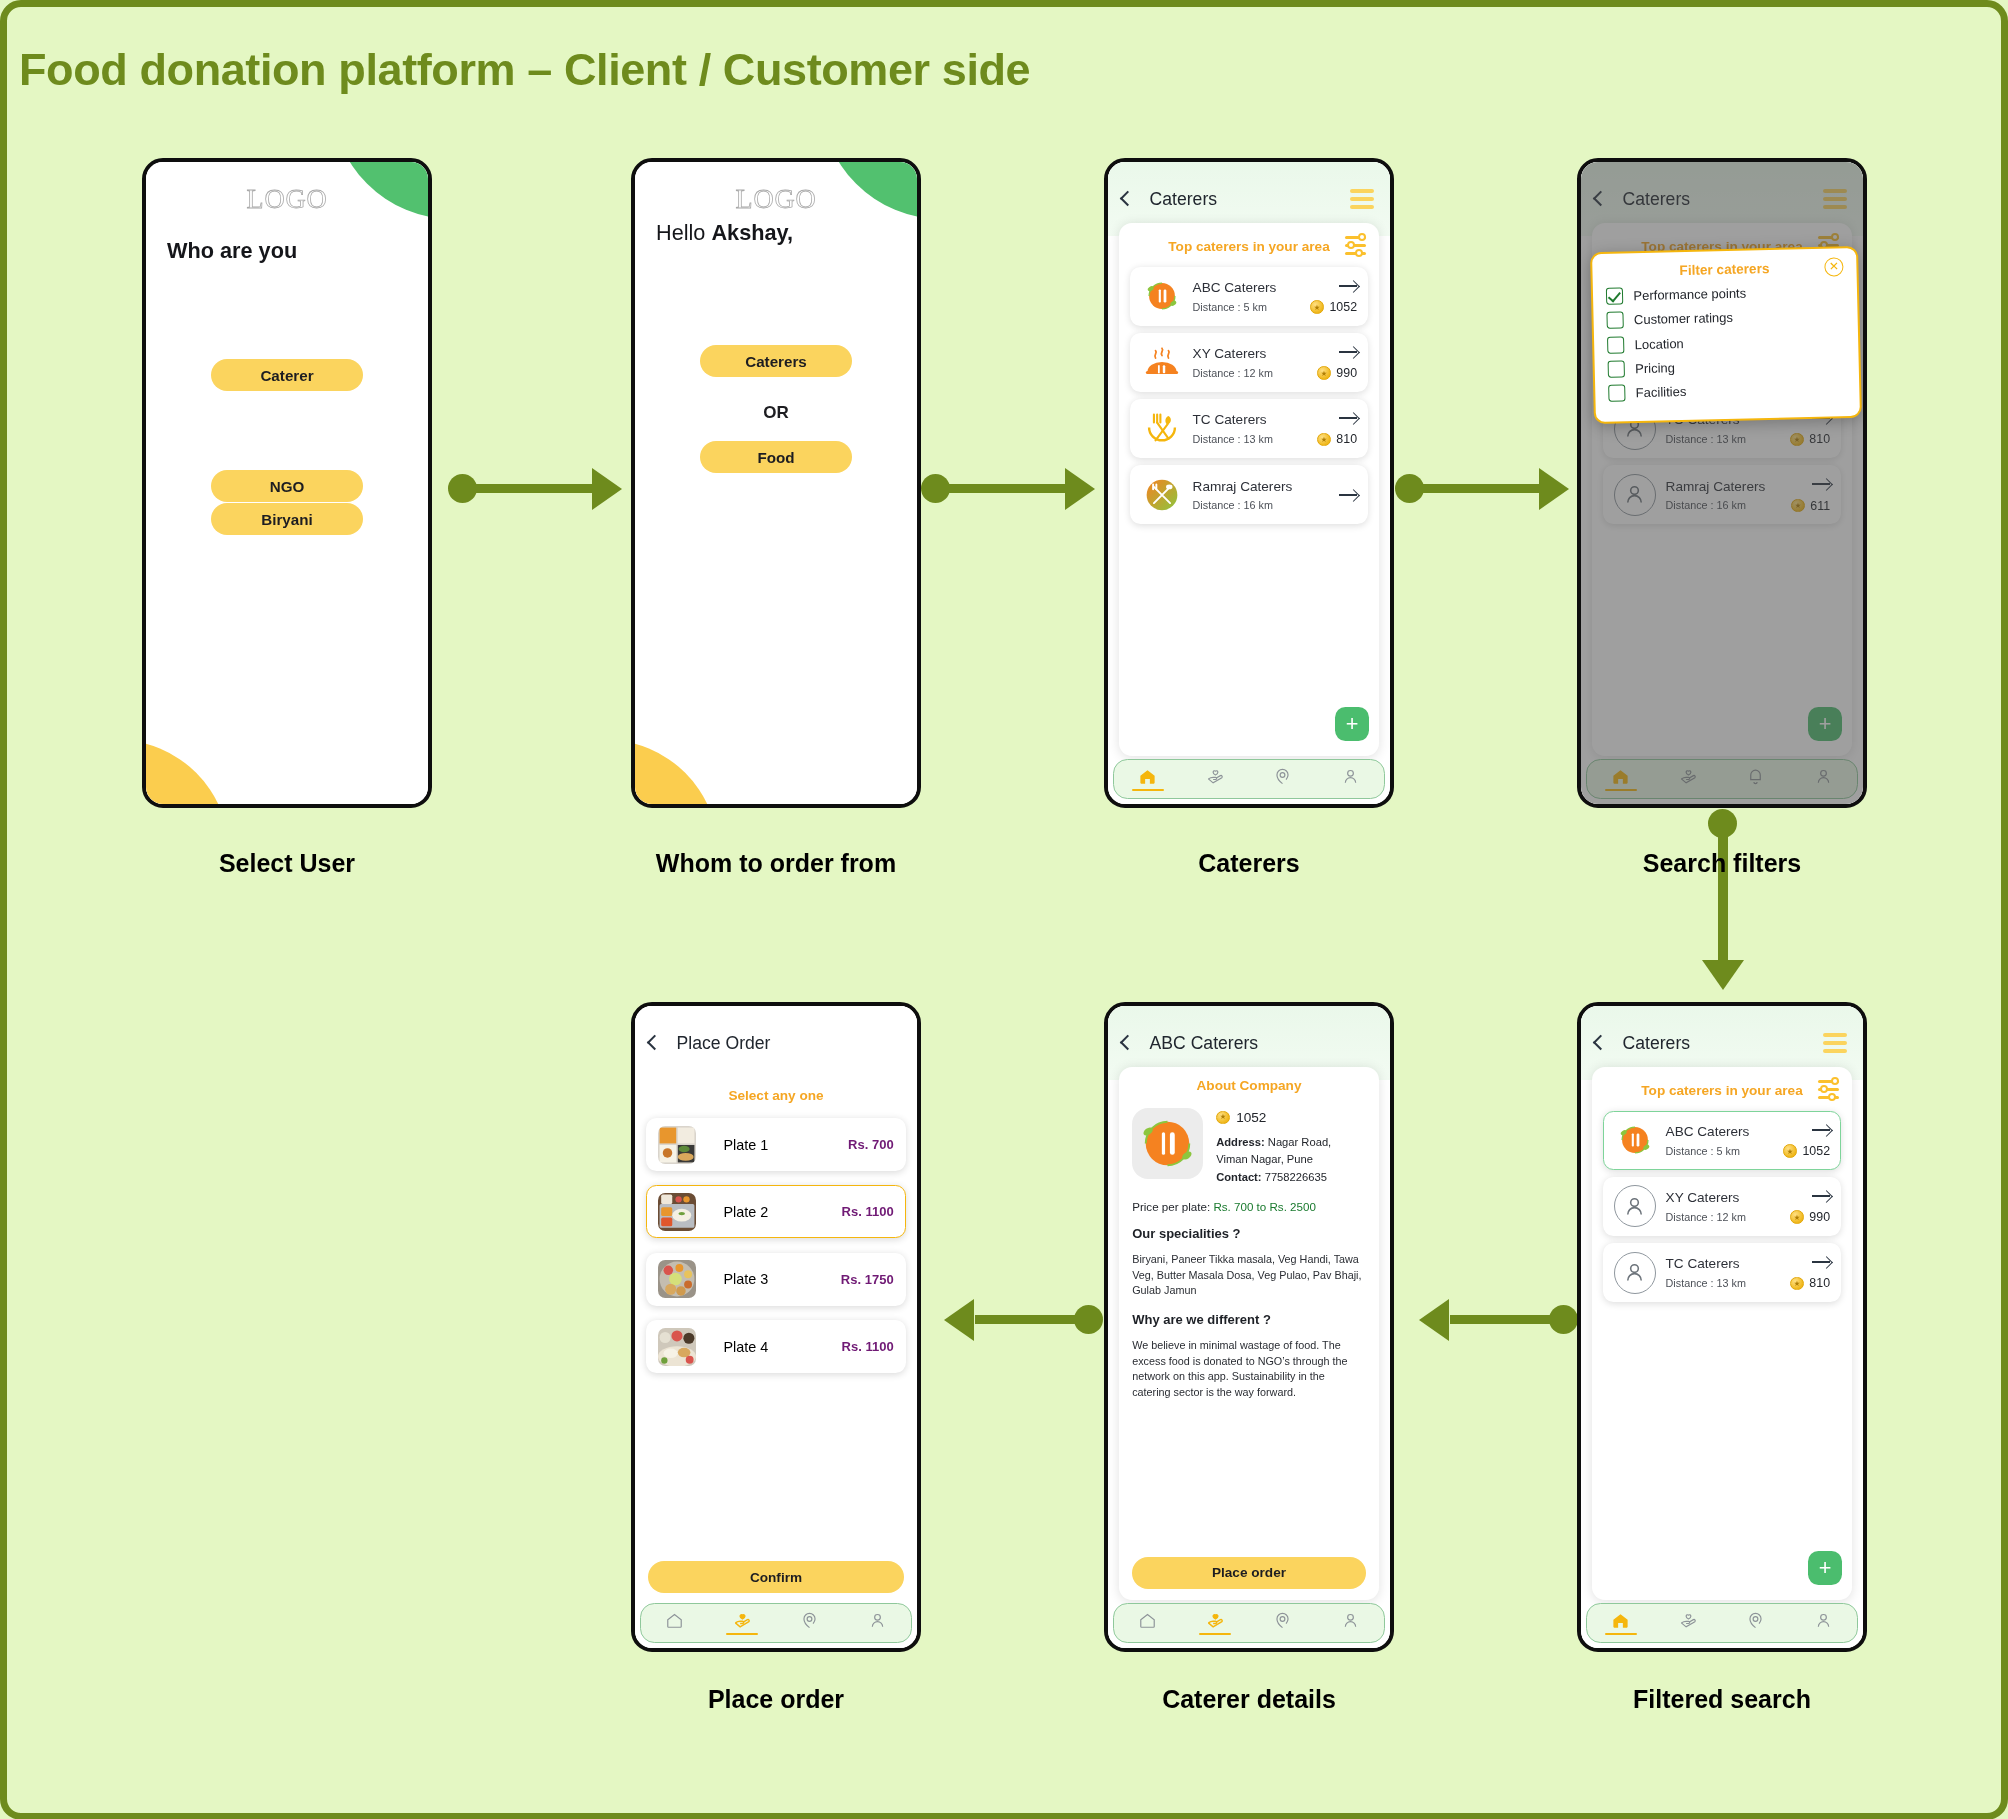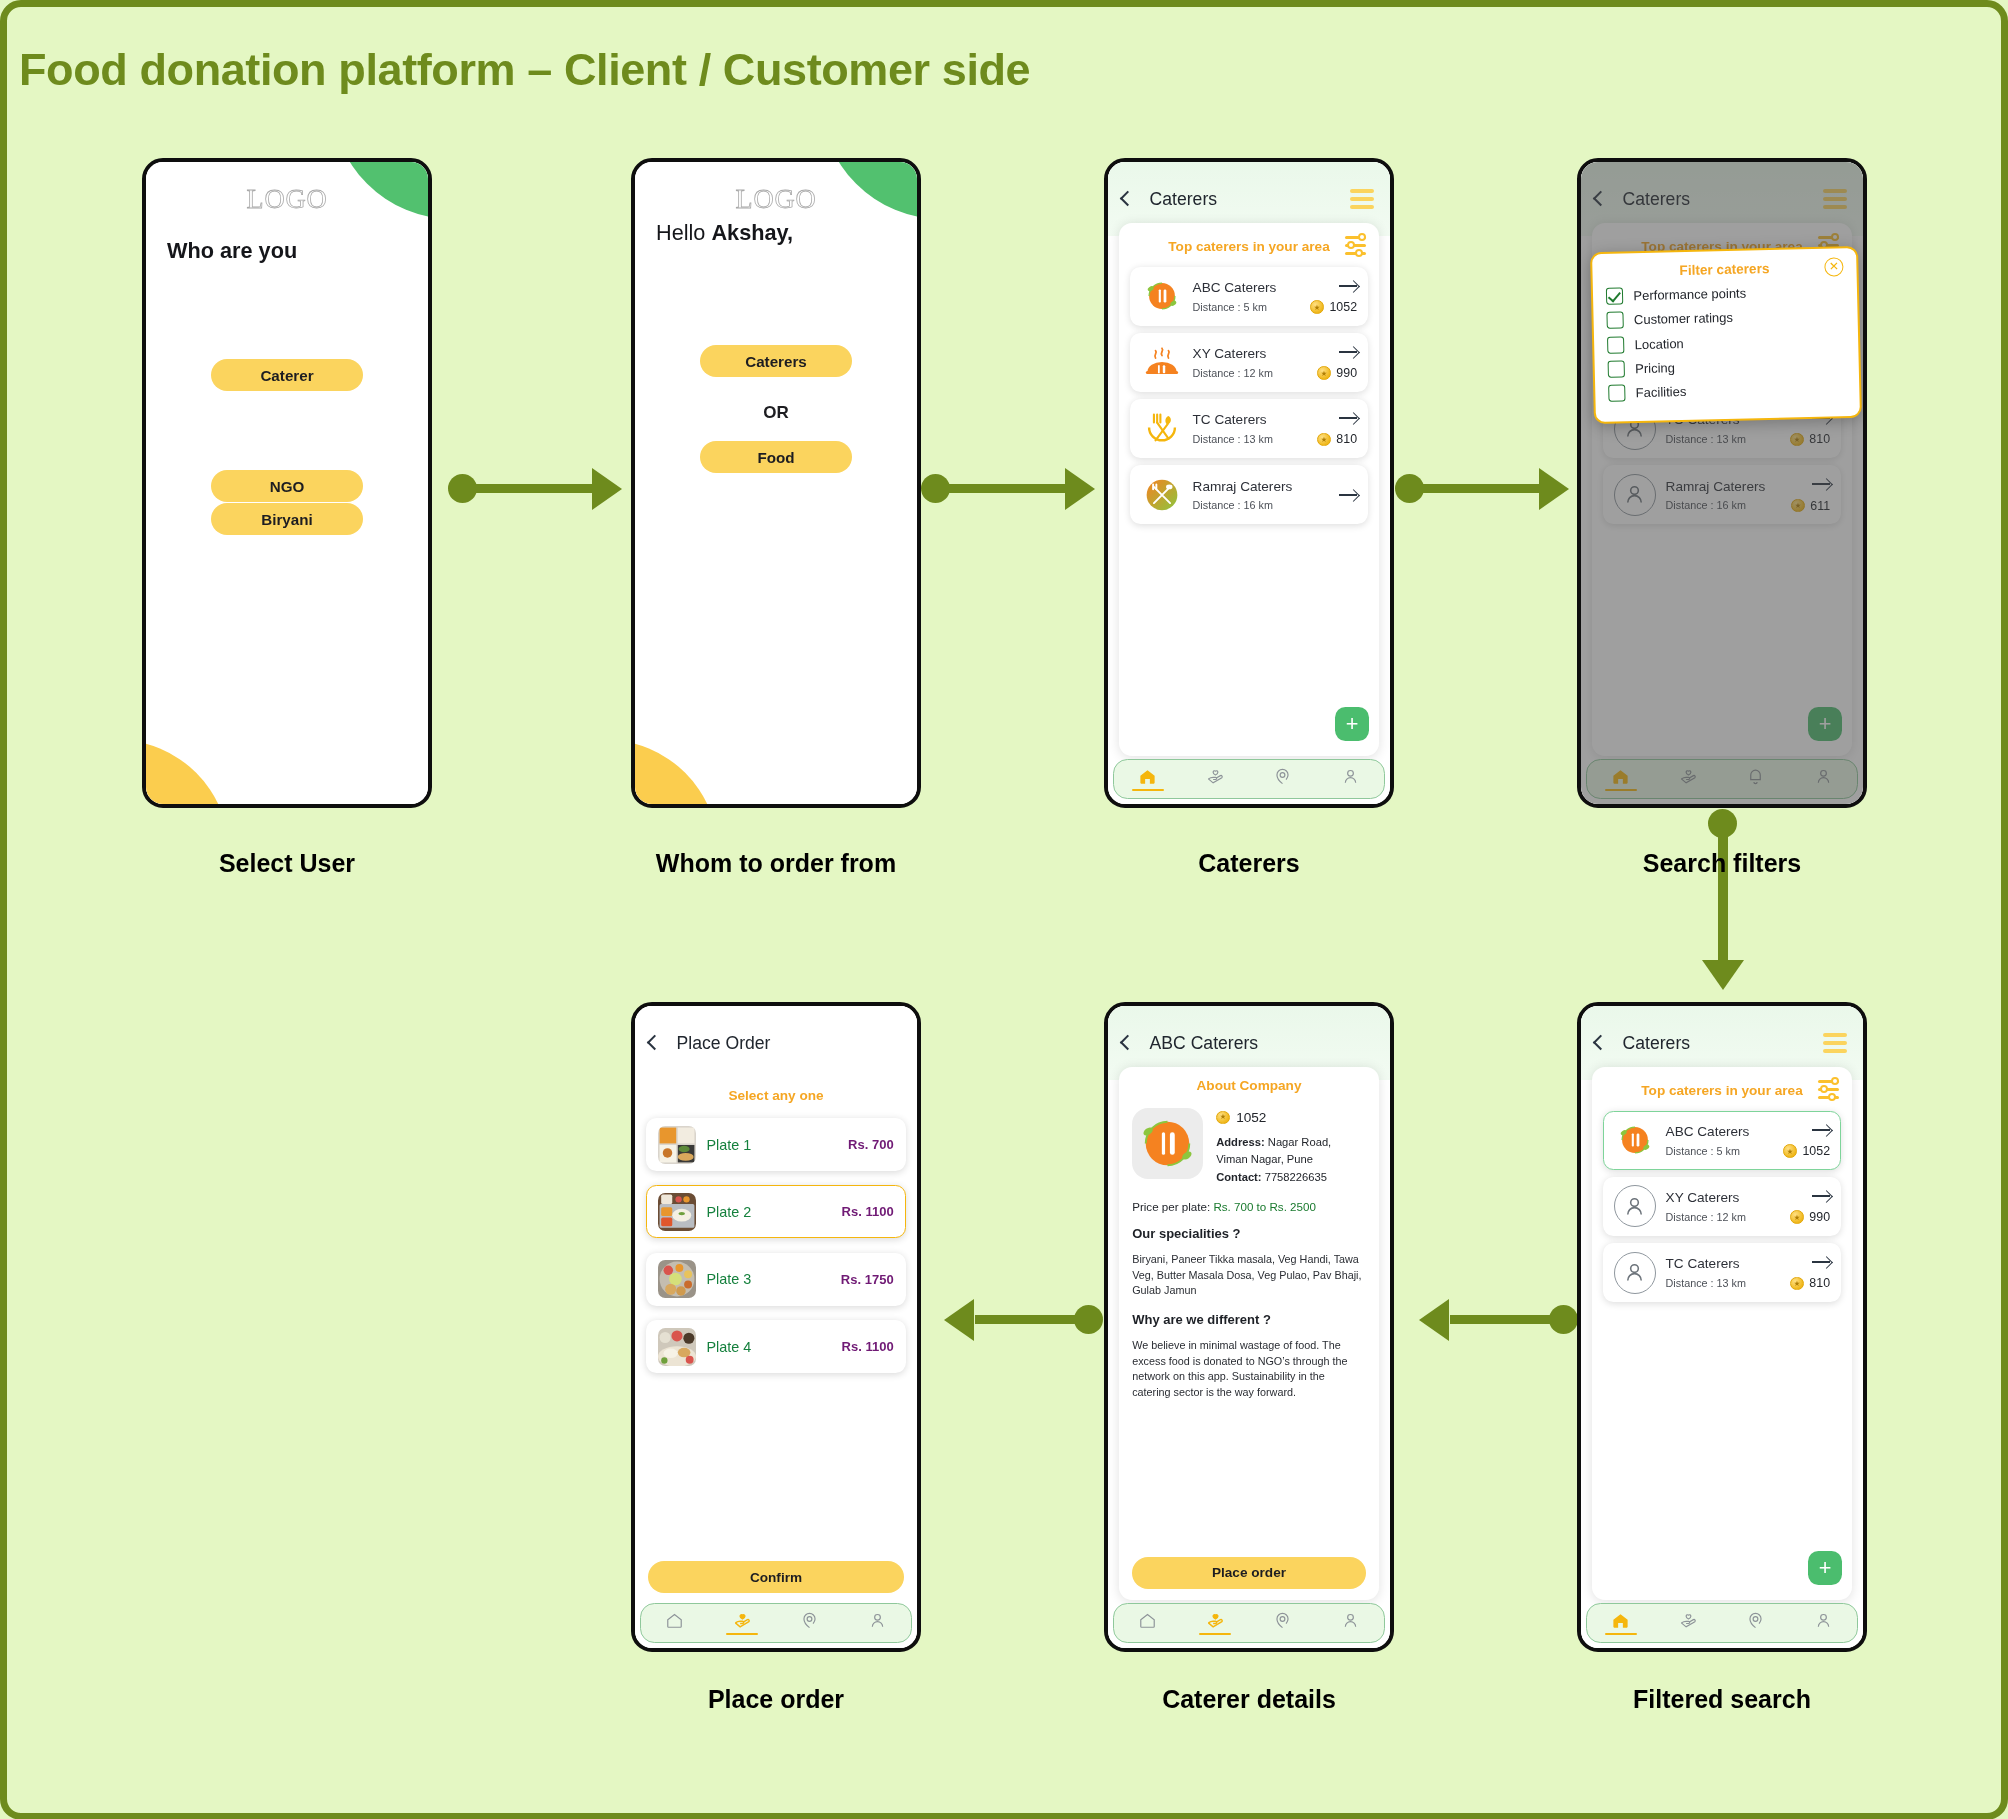--- a/index.html
+++ b/index.html
@@ -257,21 +257,21 @@
   .plate-list { position: absolute; left: 11.2px; right: 11.2px; top: 112px; }
   .prow {
     position: relative; margin-bottom: 14.4px; height: 53px;
     background: #fff; border-radius: 10.4px;
     box-shadow: 0 1.6px 7.2px rgba(0,0,0,.14);
     display: flex; align-items: center; padding: 0 11.2px;
     border: 1.6px solid transparent;
   }
   .prow.sel { border-color: #f5b60d; }
   .thumb { width: 38px; height: 38px; border-radius: 7.2px; flex: 0 0 auto; overflow: hidden; }
-  .prow-name { flex: 1; margin-left: 10px; font-size: 14.4px; font-weight: 500; color: #15803d; }
+  .prow-name { flex: 1; margin-left: 27px; font-size: 14.4px; font-weight: 500; color: #000000; }
   .prow-price { font-size: 13px; font-weight: bold; color: #701a75; text-align: center; }
 
   svg { display: block; }
 </style>
 </head>
 <body>
 
 <div id="board">
 
   <div id="title">Food donation platform  – Client / Customer side</div>

